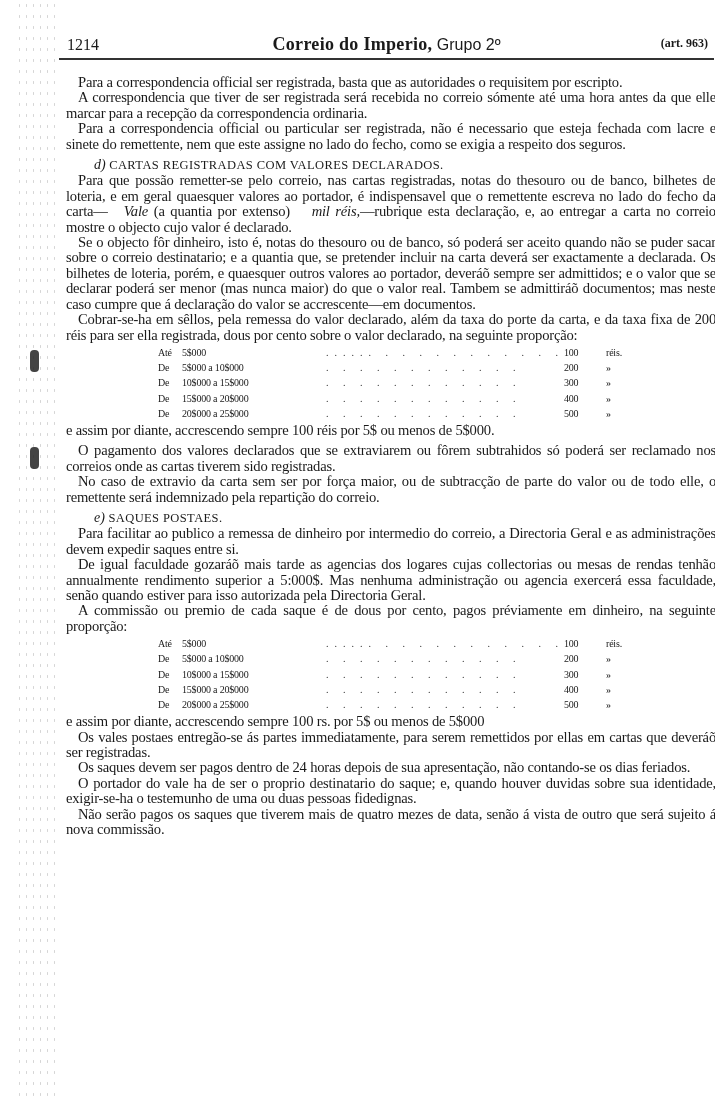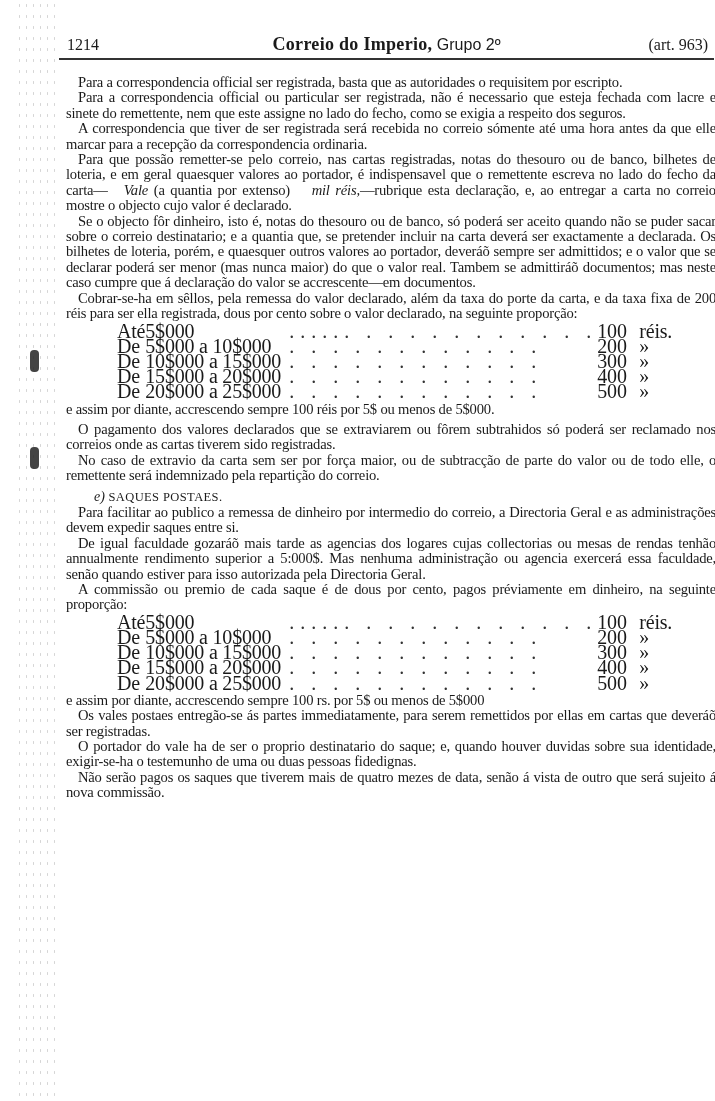--- a/index.html
+++ b/index.html
@@ -8,31 +8,31 @@
   .page { position: absolute; left: 16px; top: 0; width: 715px; height: 1101px; }
   .margin-speckle { position: absolute; left: 0; top: 0; width: 40px; height: 1101px;
          background-image: radial-gradient(#888 0.6px, transparent 1px);
          background-size: 7px 11px; opacity: 0.35; }
   .blot { position: absolute; width: 9px; height: 22px; background: #222; border-radius: 4px; opacity: 0.85; }
   .header { position: absolute; left: 43px; top: 34px; width: 655px; height: 22px; }
   .header .pnum { position: absolute; left: 8px; top: 2px; font-size: 16px; }
   .header .title { position: absolute; left: 0; right: 0; text-align: center; top: 0; font-size: 18px; }
   .header .title b { font-weight: bold; letter-spacing: 0.3px; }
   .header .title span { font-size: 16px; font-family: "Liberation Sans Narrow", "Liberation Sans", sans-serif; text-align: center; }
-  .header .art { position: absolute; right: 6px; top: 2px; font-size: 16px; }
+  .header .art { position: absolute; right: 6px; top: 2px; font-size: 12px; font-weight: bold; }
   .rule { position: absolute; left: 43px; top: 58px; width: 655px; height: 2px; background: #333; }
 
   .body { position: absolute; left: 50px; top: 75px; width: 650px;
           font-size: 14.6px; line-height: 15.4px; letter-spacing: -0.2px; }
   .p { margin: 0; text-indent: 12px; text-align: justify; }
   .p.noind { text-indent: 0; }
   .sec { margin: 5px 0 0 0; text-indent: 28px; font-size: 12.5px; letter-spacing: 0.4px; }
   .sec .letter { font-style: italic; font-size: 14px; letter-spacing: 0; }
   .gap { height: 5px; }
-  table.rates { border-collapse: collapse; margin: 2px 0 2px 51px; font-size: 20px; line-height: 15.2px; }
+  table.rates { border-collapse: collapse; margin: 2px 0 2px 92px; font-size: 10px; line-height: 15.2px; }
   table.rates td { padding: 0; white-space: nowrap; }
   td.lead { width: 24px; }
   td.range { width: 144px; }
   td.dots { width: 218px; letter-spacing: 6px; color: #333; }
   td.amt { width: 36px; }
   td.unit { padding-left: 6px !important; }
   em { font-style: italic; margin-left: 16px; }
 </style>
 </head>
 <body>
@@ -47,23 +47,27 @@
     <div class="title">
       <b>Correio do Imperio,</b>
       <span>Grupo 2º</span>
     </div>
     <span class="art">(art. 963)</span>
   </div>
   <div class="rule"></div>
 
   <div class="body">
     <p class="p">Para a correspondencia official ser registrada, basta que as autoridades o requisitem por escripto.</p>
+    <p class="p">A correspondencia que tiver de ser registrada será recebida no correio sómente até uma hora antes da que elle marcar para a recepção da correspondencia ordinaria.</p>
     <p class="p">Para a correspondencia official ou particular ser registrada, não é necessario que esteja fechada com lacre e sinete do remettente, nem que este assigne no lado do fecho, como se exigia a respeito dos seguros.</p>
-    <p class="p">A correspondencia que tiver de ser registrada será recebida no correio sómente até uma hora antes da que elle marcar para a recepção da correspondencia ordinaria.</p>
 
+    <p class="sec">
+      <span class="letter">d)</span>
+      <span>CARTAS REGISTRADAS COM VALORES DECLARADOS.</span>
+    </p>
     <p class="p"><span>Para que possão remetter-se pelo correio, nas cartas registradas, notas do thesouro ou de banco, bilhetes de loteria, e em geral quaesquer valores ao portador, é indispensavel que o remettente escreva no lado do fecho da carta—</span><em>Vale</em><span> (a quantia por extenso) </span><em>mil réis,</em><span>—rubrique esta declaração, e, ao entregar a carta no correio mostre o objecto cujo valor é declarado.</span></p>
     <p class="p">Se o objecto fôr dinheiro, isto é, notas do thesouro ou de banco, só poderá ser aceito quando não se puder sacar sobre o correio destinatario; e a quantia que, se pretender incluir na carta deverá ser exactamente a declarada. Os bilhetes de loteria, porém, e quaesquer outros valores ao portador, deveráõ sempre ser admittidos; e o valor que se declarar poderá ser menor (mas nunca maior) do que o valor real. Tambem se admittiráõ documentos; mas neste caso cumpre que á declaração do valor se accrescente—em documentos.</p>
     <p class="p">Cobrar-se-ha em sêllos, pela remessa do valor declarado, além da taxa do porte da carta, e da taxa fixa de 200 réis para ser ella registrada, dous por cento sobre o valor declarado, na seguinte proporção:</p>
 
     <table class="rates">
       <tbody>
           <tr>
             <td class="lead">Até</td>
             <td class="range">5$000</td>
             <td class="dots">...... . . . . . . . . . . .</td>
@@ -149,16 +153,17 @@
             <td class="range">20$000 a 25$000</td>
             <td class="dots">. . . . . . . . . . . .</td>
             <td class="amt">500</td>
             <td class="unit">»</td>
           </tr>
     </tbody>
       </table>
 
     <p class="p noind">e assim por diante, accrescendo sempre 100 rs. por 5$ ou menos de 5$000</p>
     <p class="p">Os vales postaes entregão-se ás partes immediatamente, para serem remettidos por ellas em cartas que deveráõ ser registradas.</p>
+    <p class="p">Os saques devem ser pagos dentro de 24 horas depois de sua apresentação, não contando-se os dias feriados.</p>
     <p class="p">O portador do vale ha de ser o proprio destinatario do saque; e, quando houver duvidas sobre sua identidade, exigir-se-ha o testemunho de uma ou duas pessoas fidedignas.</p>
     <p class="p">Não serão pagos os saques que tiverem mais de quatro mezes de data, senão á vista de outro que será sujeito á nova commissão.</p>
   </div>
 </div>
 
 </body></html>

